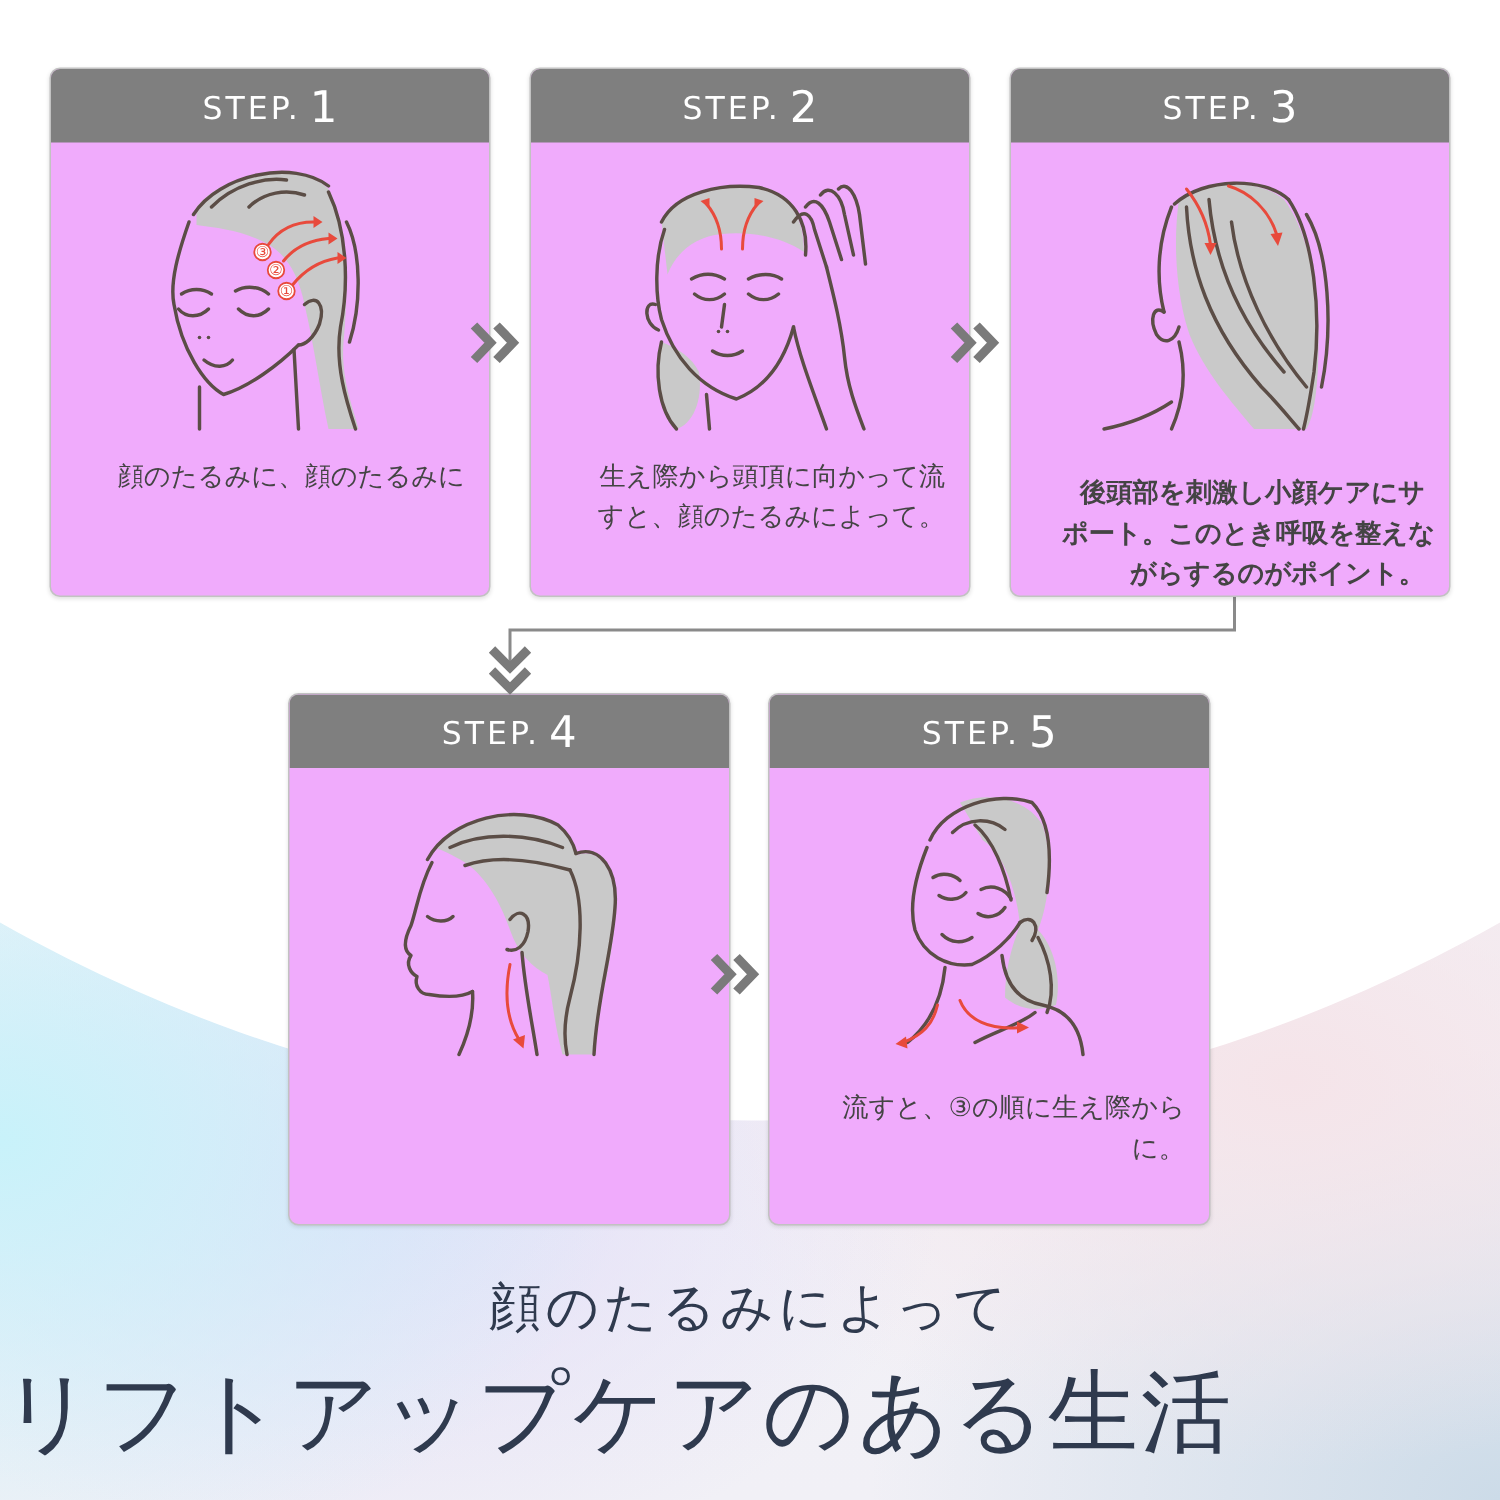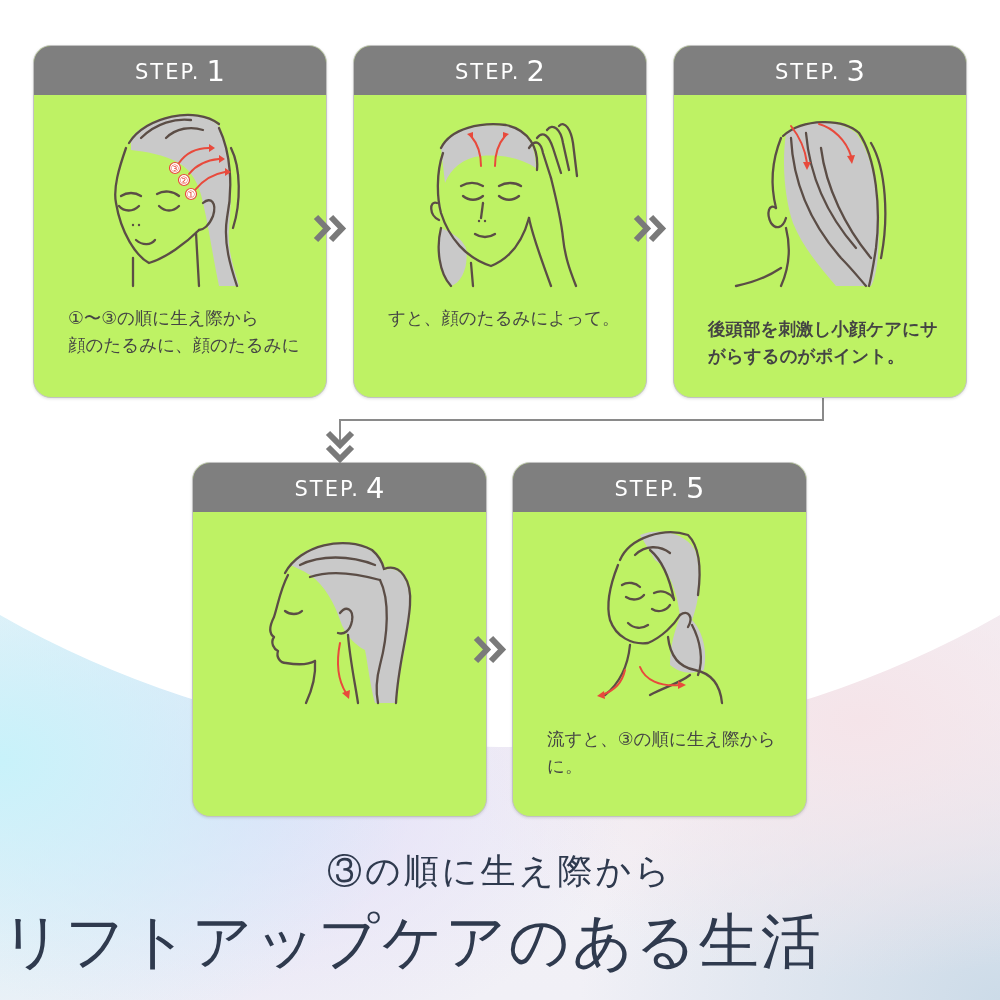--- a/index.html
+++ b/index.html
@@ -12,24 +12,24 @@
       radial-gradient(ellipse 420px 260px at 860px 720px, rgba(245,228,233,1) 0%, rgba(245,228,233,0) 100%),
       radial-gradient(ellipse 420px 300px at 1000px 1000px, rgba(204,219,232,1) 0%, rgba(204,219,232,0) 100%),
       linear-gradient(to bottom, #f6f4f8 0%, #f1f0f6 100%);
   }
   .bg-circle {
     position: absolute; left: -513px; top: -1279px;
     width: 2026px; height: 2026px; border-radius: 50%;
     background: #ffffff;
   }
   .card {
-    position: absolute; background: #bef264;
-    border: 1px solid #c2c2c2; border-radius: 18px;
+    position: absolute; background: #f0abfc;
+    border: 1px solid #c2c2c2; border-radius: 7px;
     box-shadow: 0 1px 3px rgba(0,0,0,0.12);
-    box-sizing: border-box; overflow: hidden;
+    box-sizing: border-box; overflow: hidden; text-align: right;
   }
   .card-header {
     height: 49px; background: #7f7f7f; color: #fff;
     display: flex; align-items: center; justify-content: center;
     font-family: "DejaVu Sans", sans-serif;
   }
   .step-label { font-size: 21px; letter-spacing: 2px; margin-right: 6px; padding-top: 2px; }
   .step-num { font-size: 29px; }
   .illus { position: absolute; left: 57px; top: 62px; width: 180px; height: 180px; }
   .card-text {
@@ -96,21 +96,20 @@
     <path class="red" d="M104 82 C112 72 122 66 134 64"></path>
     <path class="redfill" d="M134 60 L140 64 L134 68 Z"></path>
     <circle class="mk" cx="84" cy="60" r="5.5"></circle>
     <text class="mktxt" x="84" y="63.5">③</text>
     <circle class="mk" cx="93" cy="72" r="5.5"></circle>
     <text class="mktxt" x="93" y="75.5">②</text>
     <circle class="mk" cx="100" cy="86" r="5.5"></circle>
     <text class="mktxt" x="100" y="89.5">①</text>
   </svg>
   <div class="card-text" style="top:259px;">
-    <span>①〜③の順に生え際から</span>
     <span>顔のたるみに、顔のたるみに</span>
   </div>
 </div>
 
 <div class="card" style="left:353px;top:45px;width:294px;height:353px;">
   <div class="card-header">
     <span class="step-label">STEP.</span>
     <span class="step-num">2</span>
   </div>
   <svg class="illus" viewBox="0 0 180 180">
@@ -131,20 +130,21 @@
     <path class="ln" d="M118 40 C125 30 130 35 132 45 L140 70 M126 30 C132 22 138 28 142 40 L150 65 M136 22 C142 14 150 22 152 35 L158 62 M148 18 C154 12 160 22 162 35 L166 68"></path>
     <path class="ln" d="M140 70 C145 90 150 110 152 130 C154 150 160 165 165 178"></path>
     <path class="ln" d="M118 110 C122 130 130 150 140 178"></path>
     <path class="ln" d="M60 155 L62 178"></path>
     <path class="red" d="M70 58 C70 45 66 35 60 28"></path>
     <path class="redfill" d="M56 26 L62 24 L62 31 Z"></path>
     <path class="red" d="M84 58 C84 45 88 35 94 28"></path>
     <path class="redfill" d="M98 26 L92 24 L92 31 Z"></path>
   </svg>
   <div class="card-text" style="top:259px;">
+    <span>生え際から頭頂に向かって流</span>
     <span>すと、顔のたるみによって。</span>
   </div>
 </div>
 
 <div class="card" style="left:673px;top:45px;width:294px;height:353px;">
   <div class="card-header">
     <span class="step-label">STEP.</span>
     <span class="step-num">3</span>
   </div>
   <svg class="illus" viewBox="0 0 180 180">
@@ -159,20 +159,21 @@
     <path class="ln" d="M45 100 C38 95 35 105 40 115 C45 122 52 120 55 110"></path>
     <path class="ln" d="M55 120 C60 140 58 160 50 178"></path>
     <path class="ln" d="M50 160 C35 170 20 175 5 178"></path>
     <path class="red" d="M60 18 C68 28 74 40 76 55"></path>
     <path class="redfill" d="M72 54 L76 62 L80 54 Z"></path>
     <path class="red" d="M88 16 C102 20 115 32 120 48"></path>
     <path class="redfill" d="M116 48 L121 56 L124 47 Z"></path>
   </svg>
   <div class="card-text" style="top:270px;font-weight:bold;">
     <span>後頭部を刺激し小顔ケアにサ</span>
+    <span>ポート。このとき呼吸を整えな</span>
     <span>がらするのがポイント。</span>
   </div>
 </div>
 
 <div class="card" style="left:192px;top:462px;width:295px;height:355px;">
   <div class="card-header">
     <span class="step-label">STEP.</span>
     <span class="step-num">4</span>
   </div>
   <svg class="illus" viewBox="0 0 180 180">
@@ -234,14 +235,14 @@
 </svg>
 <svg class="arrow" style="left:473px;top:634px;" viewBox="0 0 36 31">
   <path d="M3 4 L14 15.5 L3 27" fill="none" stroke="#7a7a7a" stroke-width="6"></path>
   <path d="M18 4 L29 15.5 L18 27" fill="none" stroke="#7a7a7a" stroke-width="6"></path>
 </svg>
 <svg class="arrow" style="left:324px;top:430px;width:32px;height:34px;" viewBox="0 0 32 34">
   <path d="M4 3 L16 15 L28 3" fill="none" stroke="#7a7a7a" stroke-width="6"></path>
   <path d="M4 17 L16 29 L28 17" fill="none" stroke="#7a7a7a" stroke-width="6"></path>
 </svg>
 
-<div class="tagline-sub">③の順に生え際から</div>
+<div class="tagline-sub">顔のたるみによって</div>
 <div class="tagline-main">リフトアップケアのある生活</div>
 
 </body></html>

